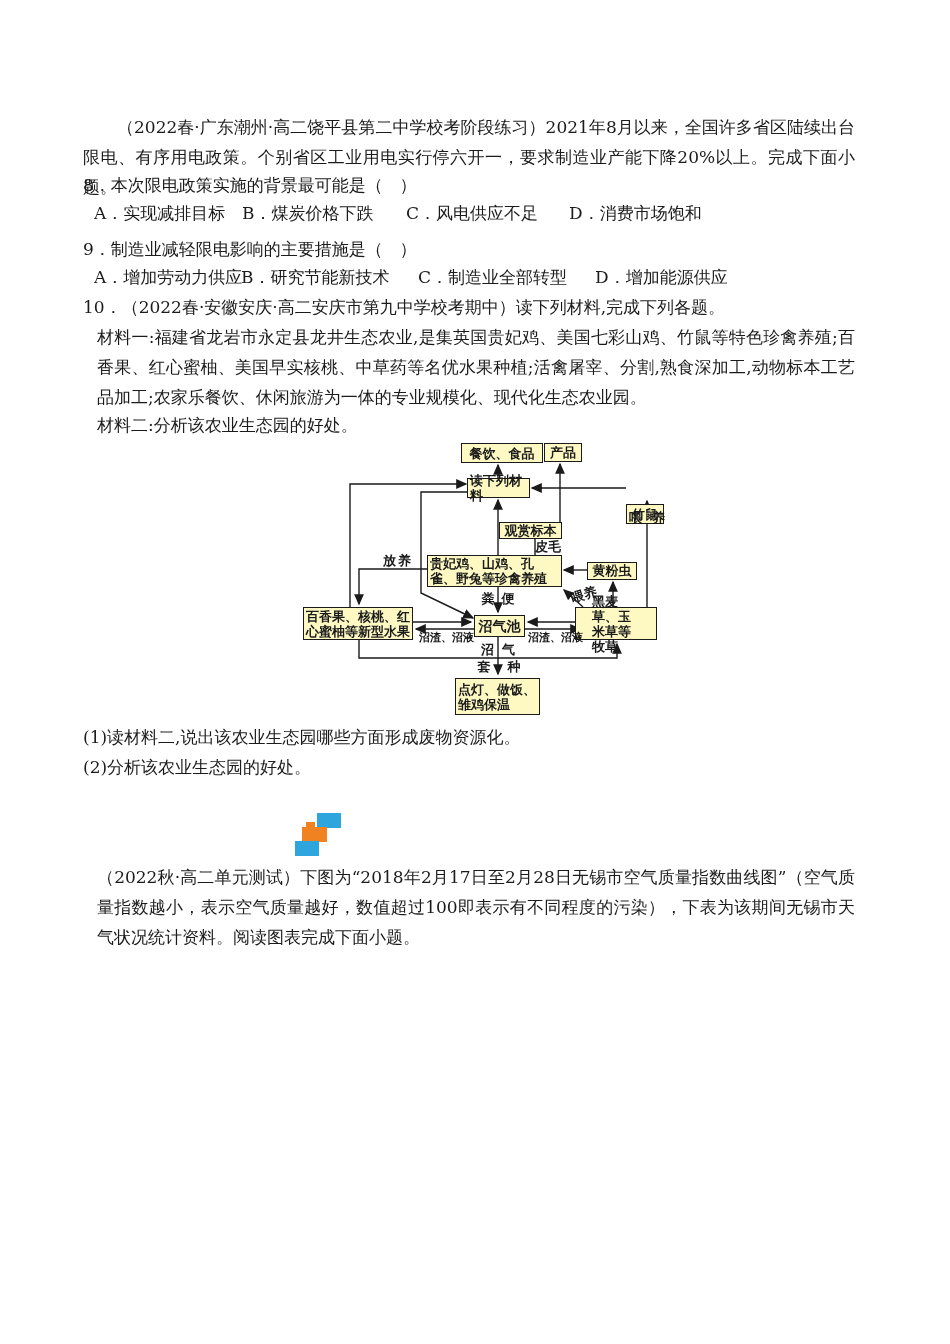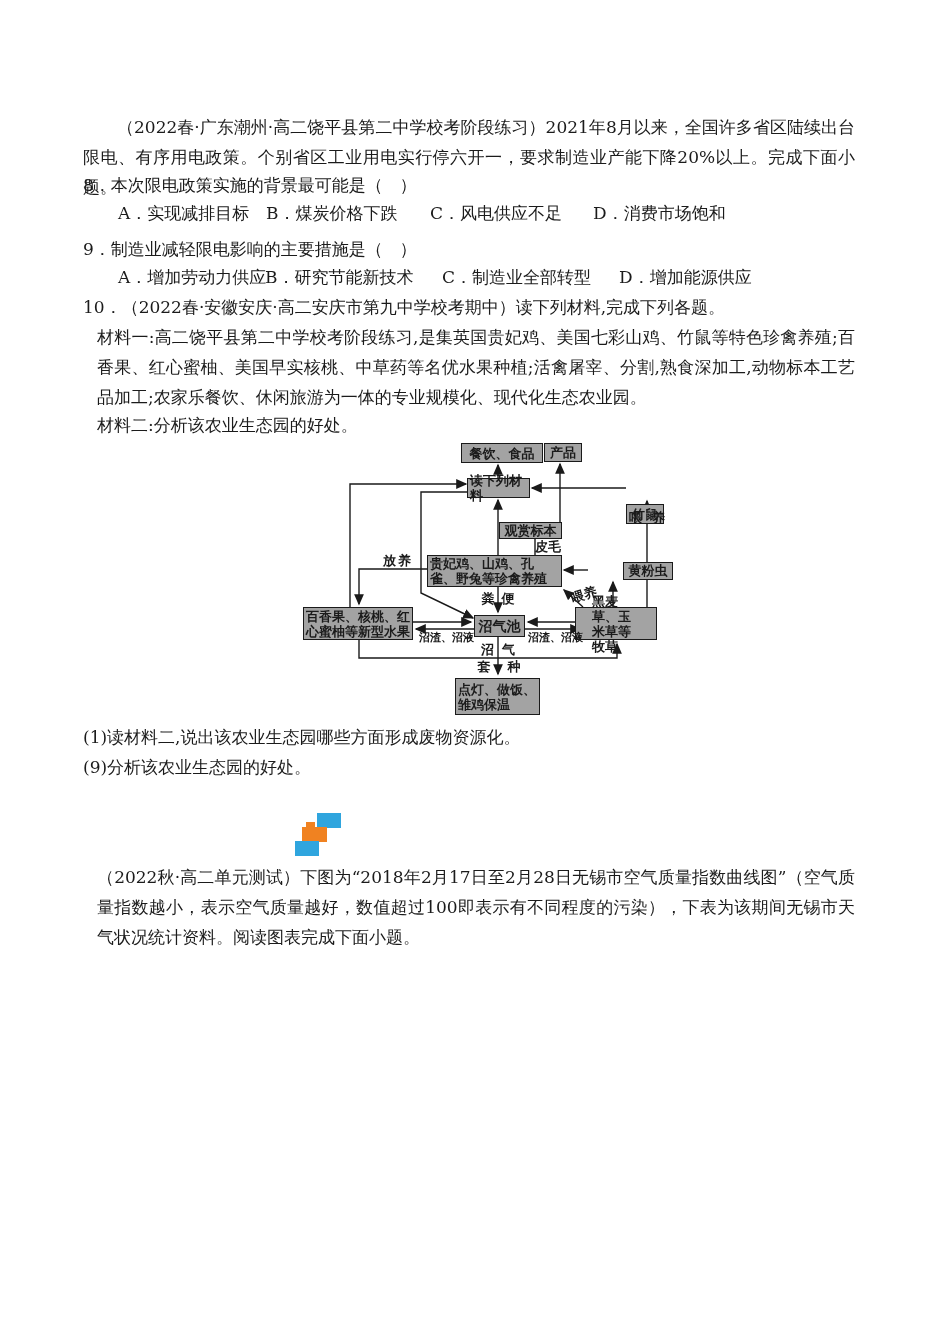--- a/index.html
+++ b/index.html
@@ -3,28 +3,28 @@
 <meta charset="utf-8">
 <style>
   html,body{margin:0;padding:0;background:#ffffff;}
   #page{
     position:relative;width:950px;height:994px;background:#ffffff;
     font-family:"DejaVu Serif","Liberation Serif",serif;color:#1b1b1b;overflow:hidden;
   }
   .blk{position:absolute;left:83px;width:772px;font-size:17px;line-height:30px;text-align:justify;}
   .indent2{text-indent:34px;}
   .pad1{padding-left:14px;box-sizing:border-box;}
-  .optrow{position:absolute;left:96px;width:772px;height:30px;font-size:17px;line-height:30px;text-decoration:underline;}
+  .optrow{position:absolute;left:72px;width:772px;height:30px;font-size:17px;line-height:30px;text-decoration:underline;}
   .optrow span{position:absolute;top:0;white-space:nowrap;}
 
   
   #diagram{position:absolute;left:295px;top:438px;width:380px;height:290px;}
   #diagram svg{position:absolute;left:0;top:0;}
   .node{
-    position:absolute;box-sizing:border-box;border:1.8px solid #1a1a1a;background:#a3a3a3;
+    position:absolute;box-sizing:border-box;border:1.8px solid #1a1a1a;background:#fef9c3;
     font-weight:bold;font-size:13px;line-height:15px;display:flex;align-items:center;
     justify-content:center;text-align:left;padding:0 2px;
   }
   .elabel{position:absolute;font-weight:bold;font-size:13px;line-height:14px;white-space:nowrap;color:#1a1a1a;}
   .split{transform:translateX(-50%);}
   .small{font-size:11px;}
 
   
   #secheader{position:absolute;left:0;top:812px;width:950px;height:48px;}
   #sectitle{position:absolute;left:341px;top:8px;font-size:21px;font-weight:bold;letter-spacing:0.5px;white-space:nowrap;color:#111;}
@@ -48,21 +48,21 @@
 
   <div class="blk" style="top:234px;">9．制造业减轻限电影响的主要措施是（　）</div>
   <div class="optrow" style="top:262px;">
     <span style="left:22px;text-align:center;">A．增加劳动力供应</span>
     <span style="left:169px;">B．研究节能新技术</span>
     <span style="left:346px;">C．制造业全部转型</span>
     <span style="left:523px;">D．增加能源供应</span>
   </div>
 
   <div class="blk" style="top:292px;">10．（2022春·安徽安庆·高二安庆市第九中学校考期中）读下列材料,完成下列各题。</div>
-  <div class="blk pad1" style="top:322px;">材料一:高二饶平县第二中学校考阶段练习,是集英国贵妃鸡、美国七彩山鸡、竹鼠等特色珍禽养殖;百香果、红心蜜柚、美国早实核桃、中草药等名优水果种植;活禽屠宰、分割,熟食深加工,动物标本工艺品加工;农家乐餐饮、休闲旅游为一体的专业规模化、现代化生态农业园。</div>
+  <div class="blk pad1" style="top:322px;">材料一:福建省龙岩市永定县龙井生态农业,是集英国贵妃鸡、美国七彩山鸡、竹鼠等特色珍禽养殖;百香果、红心蜜柚、美国早实核桃、中草药等名优水果种植;活禽屠宰、分割,熟食深加工,动物标本工艺品加工;农家乐餐饮、休闲旅游为一体的专业规模化、现代化生态农业园。</div>
   <div class="blk pad1" style="top:410px;">材料二:分析该农业生态园的好处。</div>
 
   <div id="diagram">
     <svg width="380" height="290" viewBox="0 0 380 290">
       <defs>
         <marker id="ah" markerWidth="9" markerHeight="7" refX="7" refY="3.5" orient="auto">
           <path d="M0,0 L8,3.5 L0,7 z" fill="#1a1a1a"></path>
         </marker>
       </defs>
       <g stroke="#1a1a1a" stroke-width="1.4" fill="none">
@@ -87,39 +87,39 @@
         <path d="M352,169 L352,63" marker-end="url(#ah)"></path>
       </g>
     </svg>
 
     <div class="node" style="left:166px;top:5px;width:82px;height:20px;">餐饮、食品</div>
     <div class="node" style="left:249px;top:5px;width:38px;height:19px;">产品</div>
     <div class="node" style="left:172px;top:40px;width:63px;height:20px;">读下列材料</div>
     <div class="node" style="left:331px;top:26px;width:38px;height:20px;margin-top:40px;">竹鼠</div>
     <div class="node" style="left:204px;top:84px;width:63px;height:17px;line-height:13px;">观赏标本</div>
     <div class="node" style="left:132px;top:117px;width:135px;height:32px;">贵妃鸡、山鸡、孔雀、野兔等珍禽养殖</div>
-    <div class="node" style="left:292px;top:124px;width:50px;height:18px;line-height:14px;margin-left:36px;">黄粉虫</div>
+    <div class="node" style="left:292px;top:124px;width:50px;height:18px;line-height:14px;">黄粉虫</div>
     <div class="node" style="left:8px;top:169px;width:110px;height:33px;">百香果、核桃、红心蜜柚等新型水果</div>
     <div class="node" style="left:179px;top:177px;width:51px;height:22px;font-size:14px;">沼气池</div>
     <div class="node" style="left:280px;top:169px;width:82px;height:33px;padding:0 16px;">黑麦草、玉米草等牧草</div>
     <div class="node" style="left:160px;top:240px;width:85px;height:37px;">点灯、做饭、雏鸡保温</div>
 
     <div class="elabel" style="left:88px;top:116px;letter-spacing:2px;">放养</div>
     <div class="elabel" style="left:240px;top:102px;">皮毛</div>
     <div class="elabel split" style="left:352px;top:73px;letter-spacing:10px;padding-left:10px;">喂养</div>
     <div class="elabel" style="left:276px;top:150px;transform:rotate(-17deg);">喂养</div>
     <div class="elabel split" style="left:203px;top:154px;letter-spacing:7px;padding-left:7px;">粪便</div>
     <div class="elabel small" style="left:124px;top:193px;">沼渣、沼液</div>
     <div class="elabel small" style="left:233px;top:193px;">沼渣、沼液</div>
     <div class="elabel split" style="left:203px;top:205px;letter-spacing:8px;padding-left:8px;">沼气</div>
     <div class="elabel split" style="left:204px;top:222px;letter-spacing:17px;padding-left:17px;">套种</div>
   </div>
 
   <div class="blk" style="top:722px;">(1)读材料二,说出该农业生态园哪些方面形成废物资源化。</div>
-  <div class="blk" style="top:752px;">(9)分析该农业生态园的好处。</div>
+  <div class="blk" style="top:752px;">(2)分析该农业生态园的好处。</div>
 
   <div id="secheader">
     <div id="secicon">
       <div style="left:22px;top:0;width:24px;height:15px;background:#2FA5DE;"></div>
       <div style="left:11px;top:9px;width:9px;height:7px;background:#F08221;"></div>
       <div style="left:7px;top:14px;width:25px;height:15px;background:#F08221;"></div>
       <div style="left:0;top:28px;width:24px;height:15px;background:#2FA5DE;"></div>
     </div>
   </div>
 

